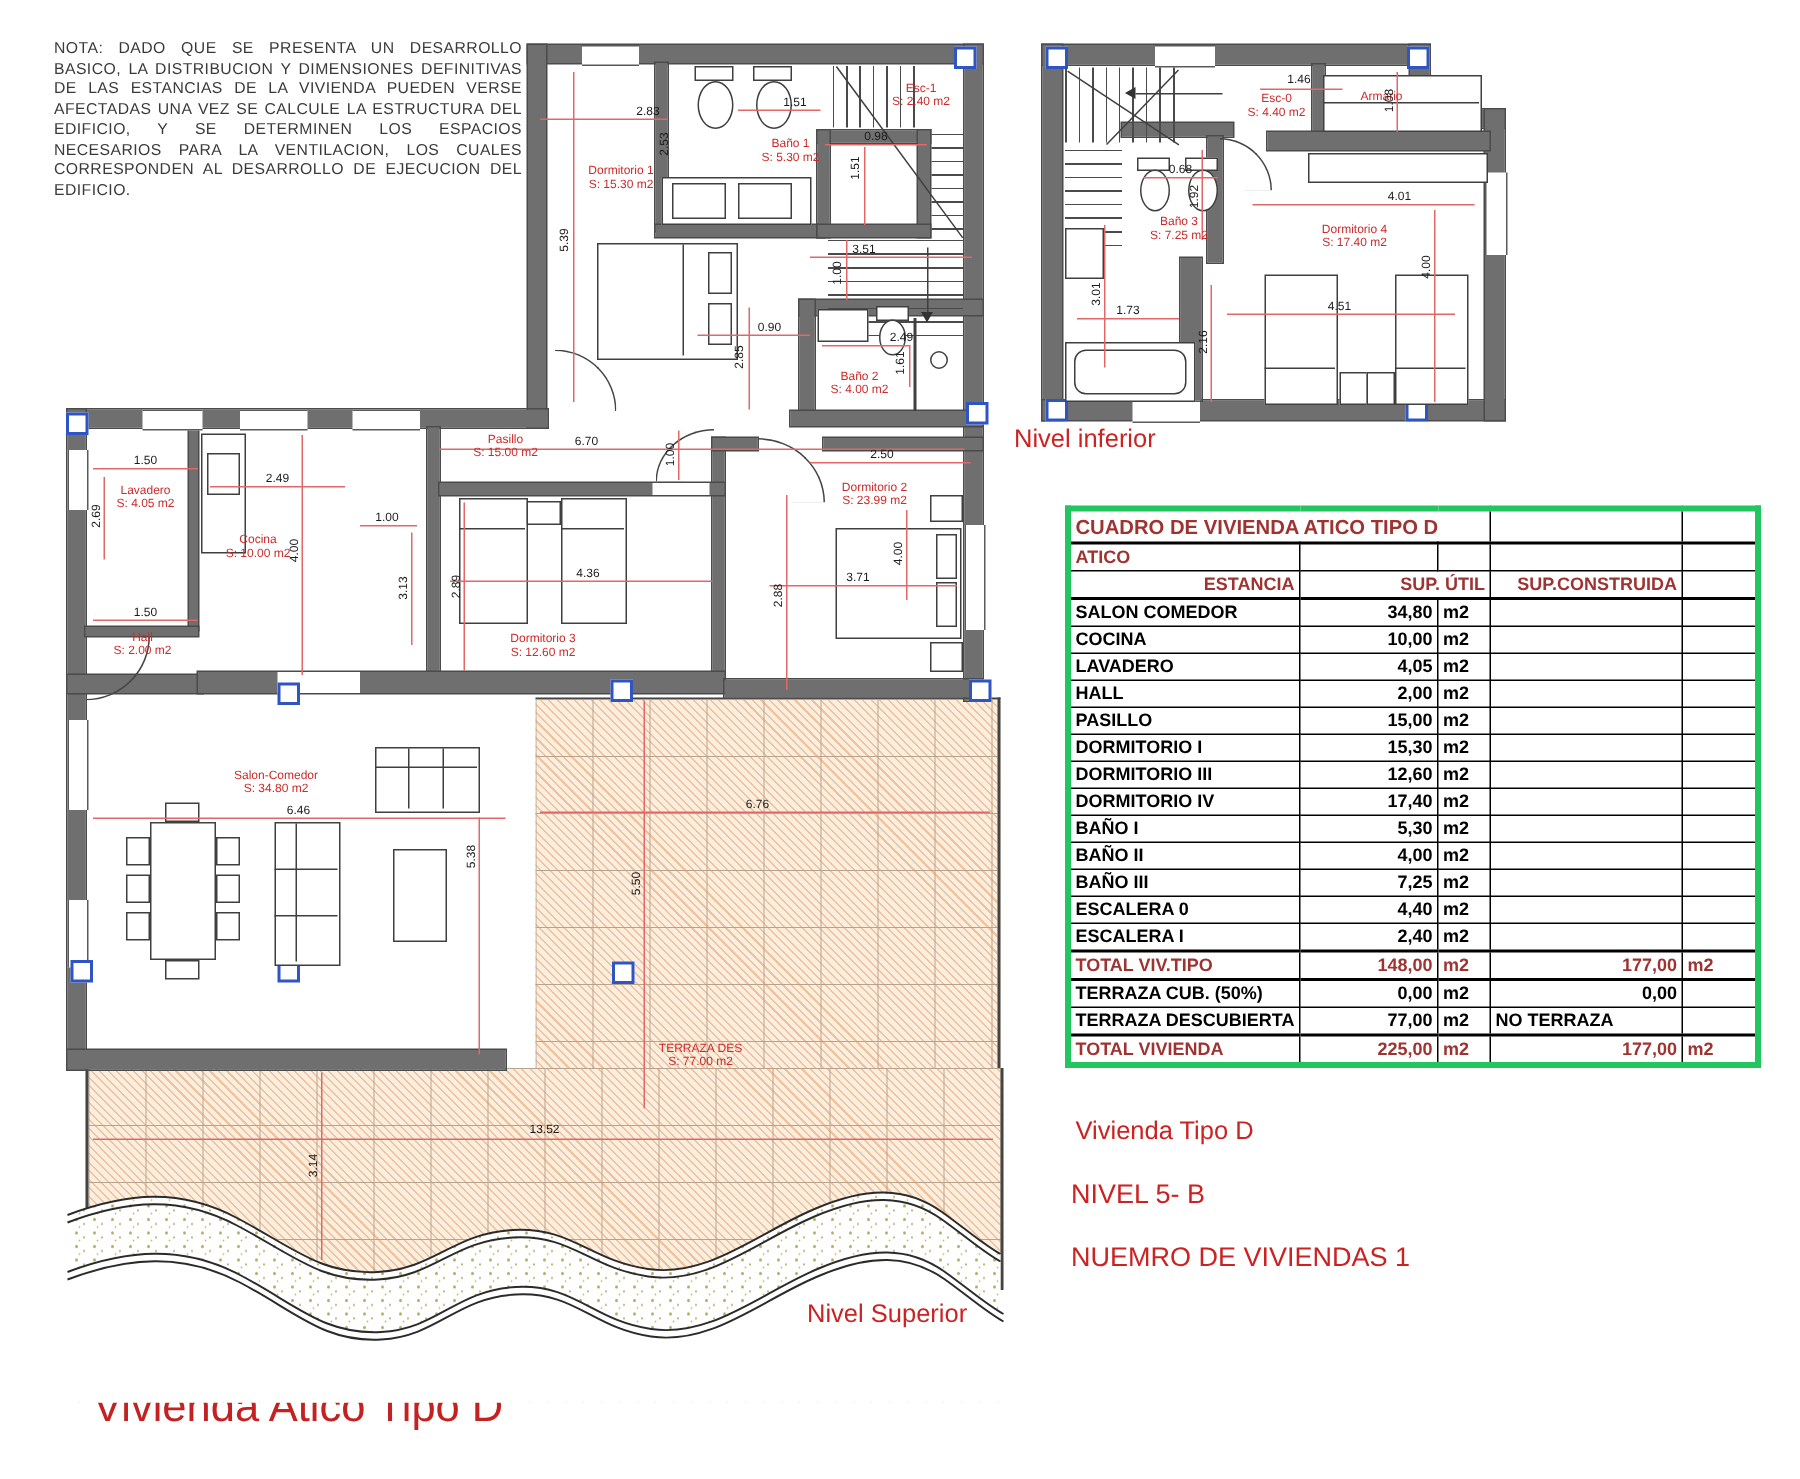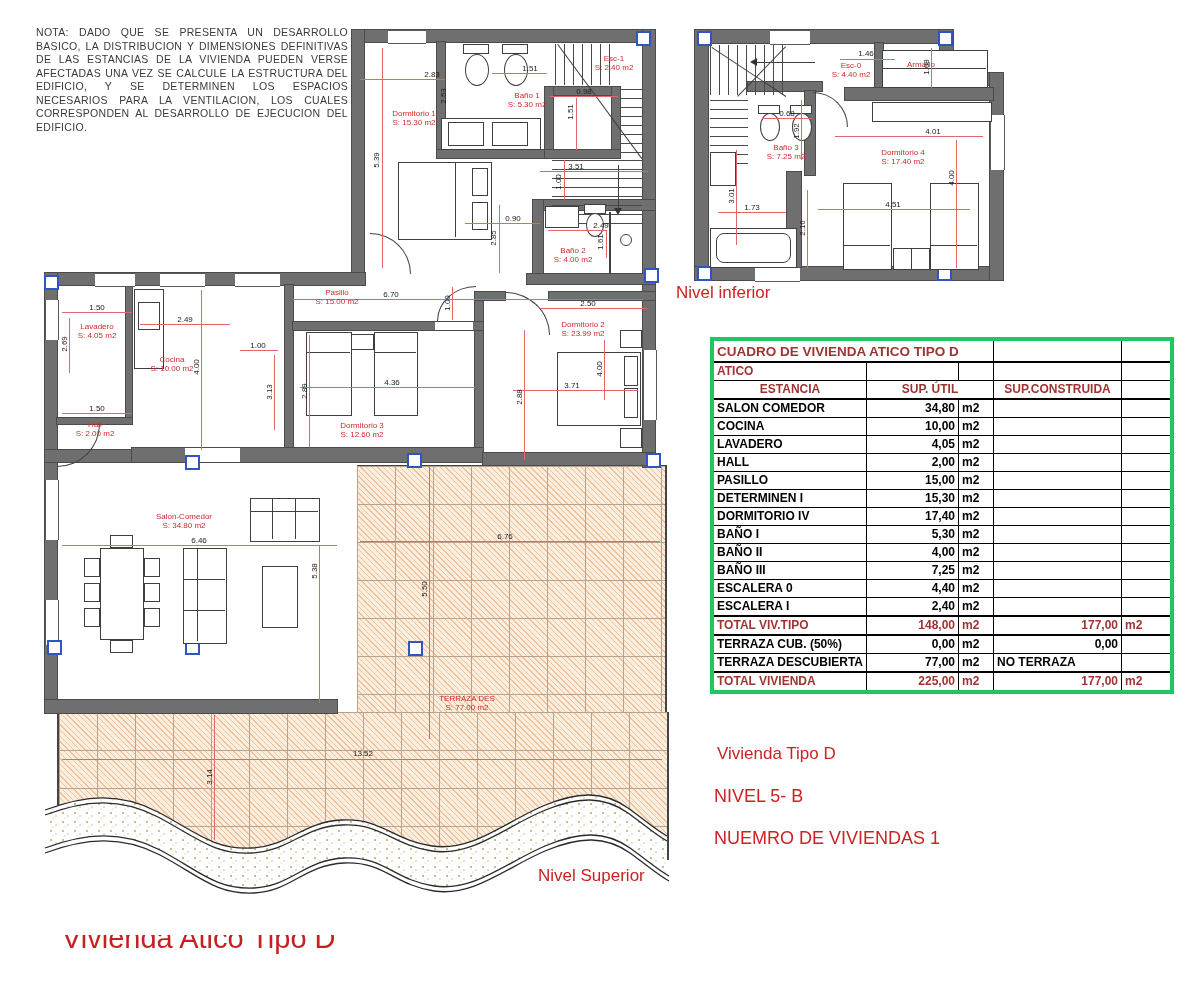--- a/index.html
+++ b/index.html
@@ -29,21 +29,21 @@
   .caption{position:absolute;font-size:17px;color:#cc2222;z-index:8}
   .note{position:absolute;left:36px;top:26px;width:312px;font-size:10.5px;line-height:13.5px;
         color:#3a3a3a;text-align:justify;letter-spacing:.3px}
   .bigtitle{position:absolute;left:62px;top:922px;font-size:29px;color:#c42222}
   .ftr{position:absolute;color:#cc2222;z-index:8}
   .sched{position:absolute;left:710px;top:337px;border-collapse:collapse;z-index:9;background:#fff}
   .sched td{border:1px solid #000;padding:0 3px;height:17px;font-size:12px;line-height:13px;
             font-weight:bold;color:#000;white-space:nowrap}
   .sched .red{color:#9e3432}
   .sched .num{text-align:right}
-  .sched .ctr{text-align:center}
+  .sched .ctr{text-align:right}
   .sched .big{font-size:13.5px;height:20px}
   .sched tr.th2 td{border-top:2px solid #000;border-bottom:2px solid #000}
   .sched tr.hdr td{border-bottom:2px solid #000}
   .sched{border:4px solid #22c55e}
   svg.wave{position:absolute;left:0;top:0;z-index:4;pointer-events:none}
 </style>
 </head>
 <body>
 
 <div class="note">NOTA: DADO QUE SE PRESENTA UN DESARROLLO BASICO, LA DISTRIBUCION Y DIMENSIONES DEFINITIVAS DE LAS ESTANCIAS DE LA VIVIENDA PUEDEN VERSE AFECTADAS UNA VEZ SE CALCULE LA ESTRUCTURA DEL EDIFICIO, Y SE DETERMINEN LOS ESPACIOS NECESARIOS PARA LA VENTILACION, LOS CUALES CORRESPONDEN AL DESARROLLO DE EJECUCION DEL EDIFICIO.</div>
@@ -389,22 +389,29 @@
         <td></td>
       </tr>
   <tr>
         <td>PASILLO</td>
         <td class="num">15,00</td>
         <td>m2</td>
         <td></td>
         <td></td>
       </tr>
   <tr>
-        <td>DETERMINEN I</td>
+        <td>DORMITORIO I</td>
         <td class="num">15,30</td>
+        <td>m2</td>
+        <td></td>
+        <td></td>
+      </tr>
+  <tr>
+        <td>DORMITORIO III</td>
+        <td class="num">12,60</td>
         <td>m2</td>
         <td></td>
         <td></td>
       </tr>
   <tr>
         <td>DORMITORIO IV</td>
         <td class="num">17,40</td>
         <td>m2</td>
         <td></td>
         <td></td>

